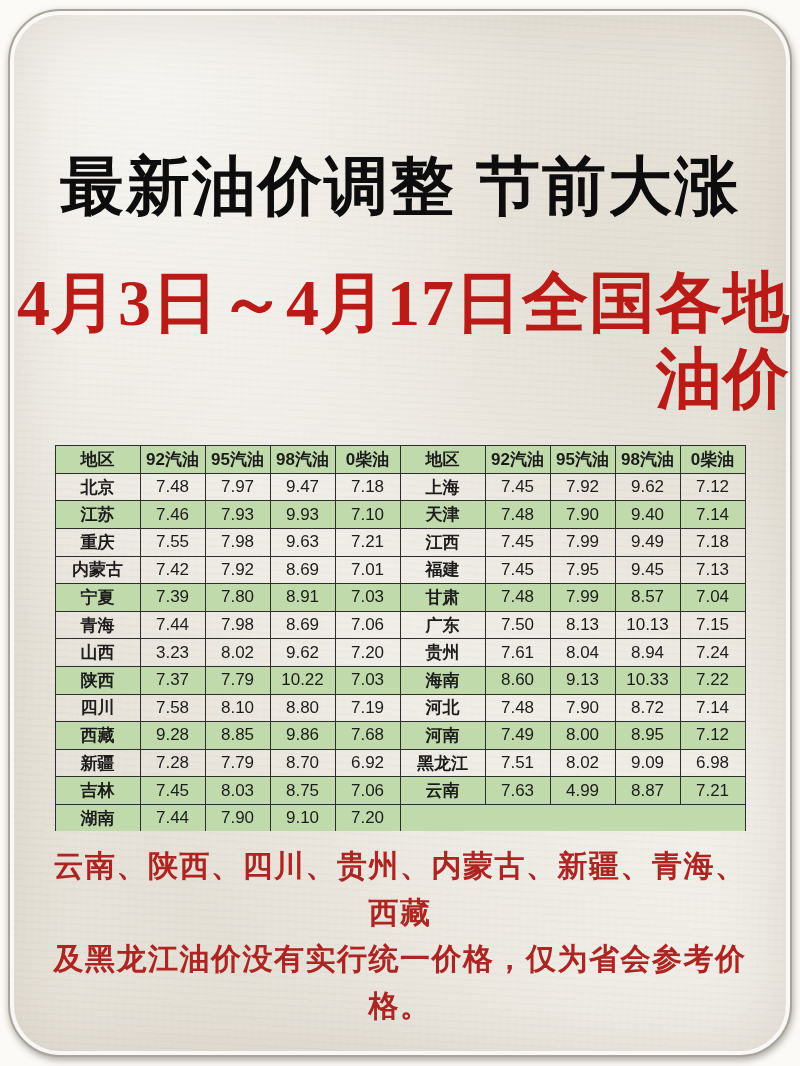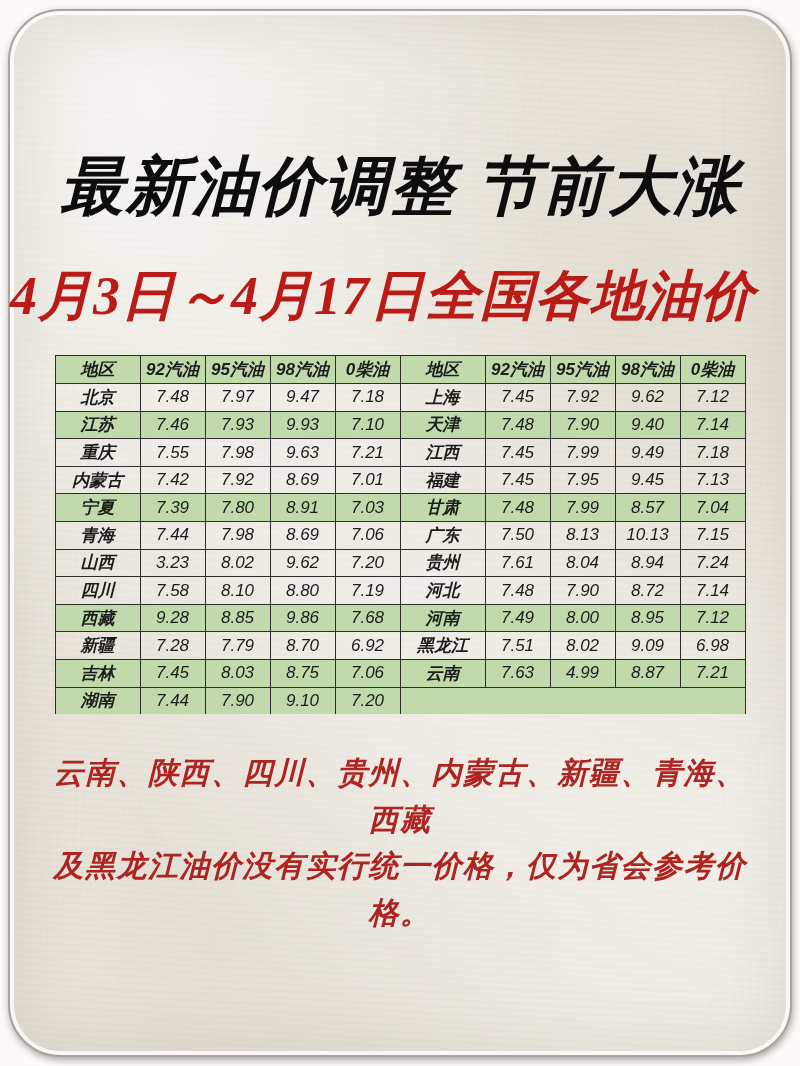--- a/index.html
+++ b/index.html
@@ -25,36 +25,35 @@
       radial-gradient(ellipse at 82% 26%, rgba(208,199,184,0.28), transparent 46%),
       radial-gradient(ellipse at 48% 55%, rgba(255,255,255,0.38), transparent 52%),
       radial-gradient(ellipse at 26% 88%, rgba(203,194,178,0.22), transparent 46%),
       radial-gradient(ellipse at 88% 80%, rgba(255,255,255,0.30), transparent 40%),
       repeating-linear-gradient(3deg,  rgba(186,178,163,0.07) 0 2px, transparent 2px 7px),
       repeating-linear-gradient(92deg, rgba(255,255,255,0.06) 0 3px, transparent 3px 8px);
     box-shadow:
       inset 0 0 0 4px rgba(255,255,255,0.8),
       inset 0 0 70px rgba(138,126,106,0.20),
       1px 3px 7px rgba(70,62,50,0.45);
-    font-style: italic;
   }
   .title {
     margin: 140px 0 0 0;
     text-align: center;
     font-size: 64px;
     font-weight: 900;
     letter-spacing: 2px;
     color: #0d0d0d;
     line-height: 1.1;
     font-family: "Liberation Sans", sans-serif;
   }
   .subtitle {
     margin: 44px 0 0 0;
-    text-align: left;
-    font-size: 54px;
+    text-align: right;
+    font-size: 66px;
     font-weight: 700;
     letter-spacing: 1px;
     line-height: 1.15;
     font-family: "Liberation Serif", serif;
   }
   table.price-table {
     margin: 28px auto 0 auto;
     border-collapse: collapse;
     table-layout: fixed;
     width: 690px;
@@ -73,21 +72,21 @@
   .price-table th {
     font-weight: bold;
     font-size: 17px;
   }
   .price-table td.region-cell { font-weight: bold; }
   .price-table td.price-cell  { font-weight: normal; font-family: "Liberation Sans", sans-serif; }
   .price-table tr.green-row td, .price-table thead th { background: var(--table-green, #c1daab); }
   .price-table tbody tr:last-child th,
   .price-table tbody tr:last-child td { border-bottom: none; }
   .footnote {
-    margin: 36px auto 0 auto;
+    margin: 12px auto 0 auto;
     width: 700px;
     text-align: center;
     font-size: 30px;
     font-weight: 700;
     letter-spacing: 1.5px;
     line-height: 1.55;
     font-family: "Liberation Serif", serif;
   }
 </style>
 </head>
@@ -202,20 +201,32 @@
           <td class="price-cell">3.23</td>
           <td class="price-cell">8.02</td>
           <td class="price-cell">9.62</td>
           <td class="price-cell">7.20</td>
           <td class="region-cell">贵州</td>
           <td class="price-cell">7.61</td>
           <td class="price-cell">8.04</td>
           <td class="price-cell">8.94</td>
           <td class="price-cell">7.24</td>
         </tr>
+        <tr class="green-row">
+          <td class="region-cell">陕西</td>
+          <td class="price-cell">7.37</td>
+          <td class="price-cell">7.79</td>
+          <td class="price-cell">10.22</td>
+          <td class="price-cell">7.03</td>
+          <td class="region-cell">海南</td>
+          <td class="price-cell">8.60</td>
+          <td class="price-cell">9.13</td>
+          <td class="price-cell">10.33</td>
+          <td class="price-cell">7.22</td>
+        </tr>
         <tr>
           <td class="region-cell">四川</td>
           <td class="price-cell">7.58</td>
           <td class="price-cell">8.10</td>
           <td class="price-cell">8.80</td>
           <td class="price-cell">7.19</td>
           <td class="region-cell">河北</td>
           <td class="price-cell">7.48</td>
           <td class="price-cell">7.90</td>
           <td class="price-cell">8.72</td>

